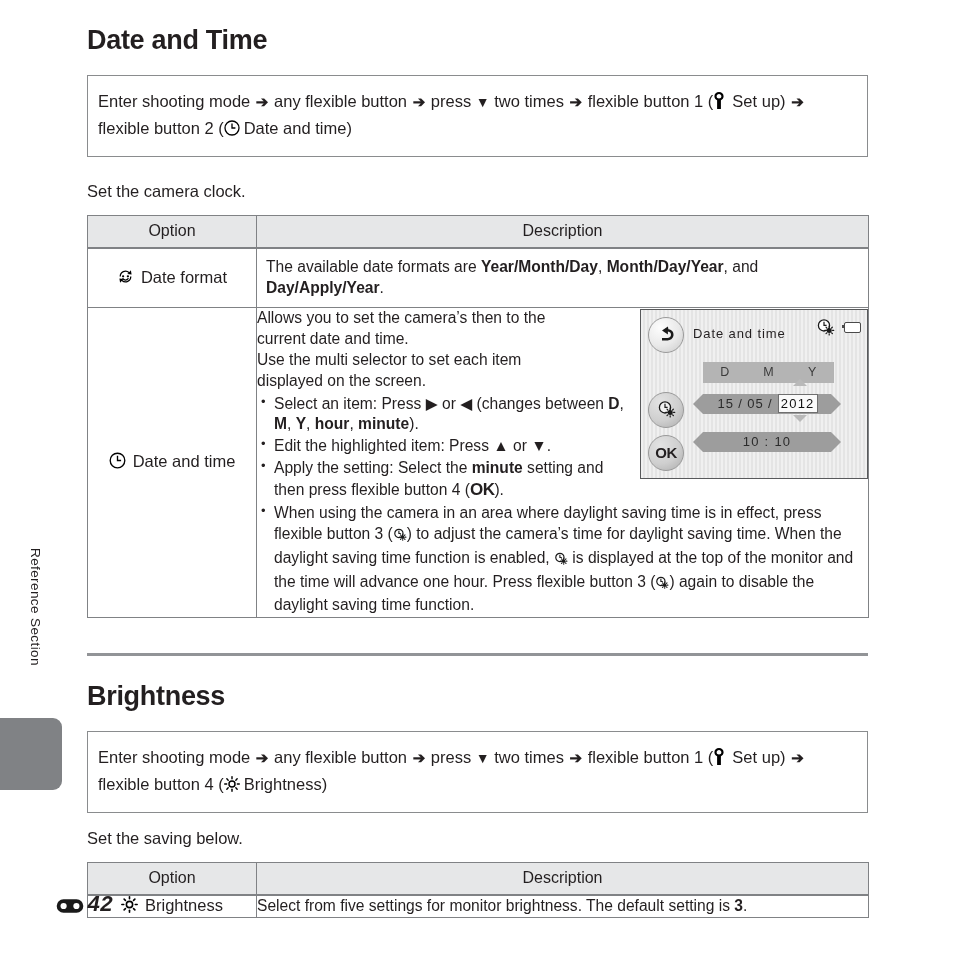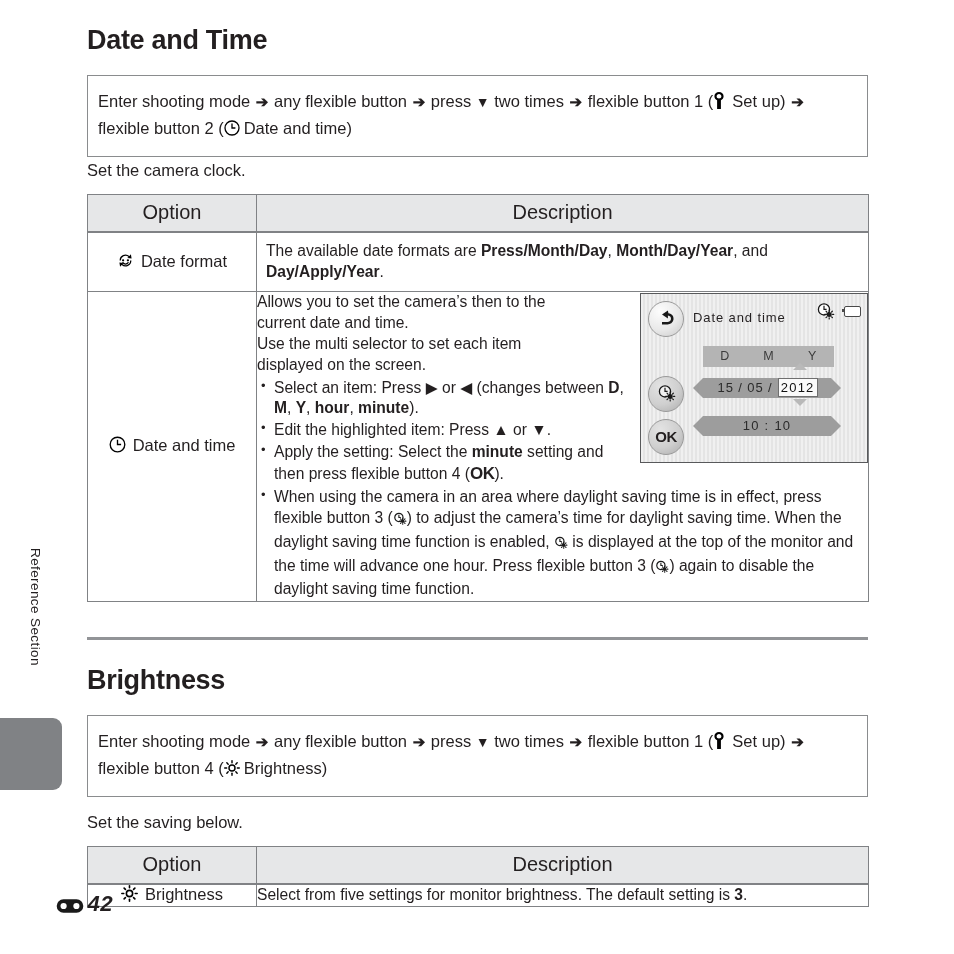--- a/index.html
+++ b/index.html
@@ -89,21 +89,21 @@
   table.opt-table th,
   table.opt-table td {
     border: 1px solid #808285;
     vertical-align: top;
     padding: 0;
   }
   table.opt-table thead th {
     background: #e6e7e8;
     text-align: center;
     font-weight: normal;
-    font-size: 20px;
+    font-size: 16px;
     padding: 6px 0 7px 0;
     border-bottom: 2px solid #808285;
   }
   .col-option { width: 169px; }
   .col-desc   { width: 612px; }
 
   td.opt-cell {
     text-align: center;
     font-size: 16.5px;
     padding: 9px 6px 9px 11px;
@@ -343,21 +343,21 @@
     <span>(</span><span class="ic"><svg width="12" height="17" viewBox="0 0 12 17">
           <path d="M6 0 C3.4 0 1.4 1.9 1.4 4.3 C1.4 6.1 2.5 7.6 4.1 8.3 L4.1 17 L7.9 17 L7.9 8.3 C9.5 7.6 10.6 6.1 10.6 4.3 C10.6 1.9 8.6 0 6 0 Z M6 2.0 C7.3 2.0 8.4 3.0 8.4 4.3 C8.4 5.6 7.3 6.6 6 6.6 C4.7 6.6 3.6 5.6 3.6 4.3 C3.6 3.0 4.7 2.0 6 2.0 Z" fill="#000"></path>
         </svg></span><span>Set up)</span>
     <span class="arrow">➔</span>
     <span>flexible button 2 (</span><span class="ic" style="margin-right:4px;"><svg width="16" height="16" viewBox="0 0 16 16">
           <circle cx="8" cy="8" r="7" fill="none" stroke="#000" stroke-width="1.3"></circle>
           <path d="M8 3.4 L8 8 L11.4 8" fill="none" stroke="#000" stroke-width="1.3"></path>
         </svg></span><span>Date and time)</span>
   </div>
 
-  <div class="lead-text" style="margin-top:4px;">Set the camera clock.</div>
+  <div class="lead-text" style="margin-top:25px;">Set the camera clock.</div>
 
   <table class="opt-table" style="margin-top:14px;">
     <colgroup>
         <col class="col-option">
         <col class="col-desc">
       </colgroup>
     <thead>
       <tr>
         <th>Option</th>
         <th>Description</th>
@@ -369,21 +369,21 @@
         <td class="opt-cell vmid">
           <span class="ic"><svg width="17" height="17" viewBox="0 0 17 17">
                 <path d="M2.6 8.5 A5.9 5.9 0 0 1 12.4 4.0 L13.9 2.2 L14.6 6.6 L10.2 6.0 L11.6 4.9 A4.6 4.6 0 0 0 3.9 8.5 Z" fill="#000"></path>
                 <path d="M14.4 8.5 A5.9 5.9 0 0 1 4.6 13.0 L3.1 14.8 L2.4 10.4 L6.8 11.0 L5.4 12.1 A4.6 4.6 0 0 0 13.1 8.5 Z" fill="#000"></path>
                 <circle cx="6.1" cy="8.3" r="1.15" fill="#000"></circle>
                 <circle cx="10.9" cy="8.3" r="1.15" fill="#000"></circle>
                 <path d="M5.9 10.6 A3.1 3.1 0 0 0 11.1 10.6" fill="none" stroke="#000" stroke-width="1.25" stroke-linecap="round"></path>
               </svg></span><span>Date format</span>
         </td>
         <td class="desc-cell tight">
-          <span>The available date formats are </span><b>Press/Month/Day</b><span>, </span><b>Month/Day/Year</b><span>, and </span><b>Day/Apply/Year</b><span>.</span>
+          <span>The available date formats are </span><b>Year/Month/Day</b><span>, </span><b>Month/Day/Year</b><span>, and </span><b>Day/Apply/Year</b><span>.</span>
         </td>
       </tr>
 
       <tr>
         <td class="opt-cell vmid">
           <span class="ic"><svg width="17" height="17" viewBox="0 0 17 17">
                 <circle cx="8.5" cy="8.5" r="7.3" fill="none" stroke="#000" stroke-width="1.35"></circle>
                 <path d="M8.5 3.8 L8.5 8.5 L12.1 8.5" fill="none" stroke="#000" stroke-width="1.35"></path>
               </svg></span><span>Date and time</span>
         </td>

